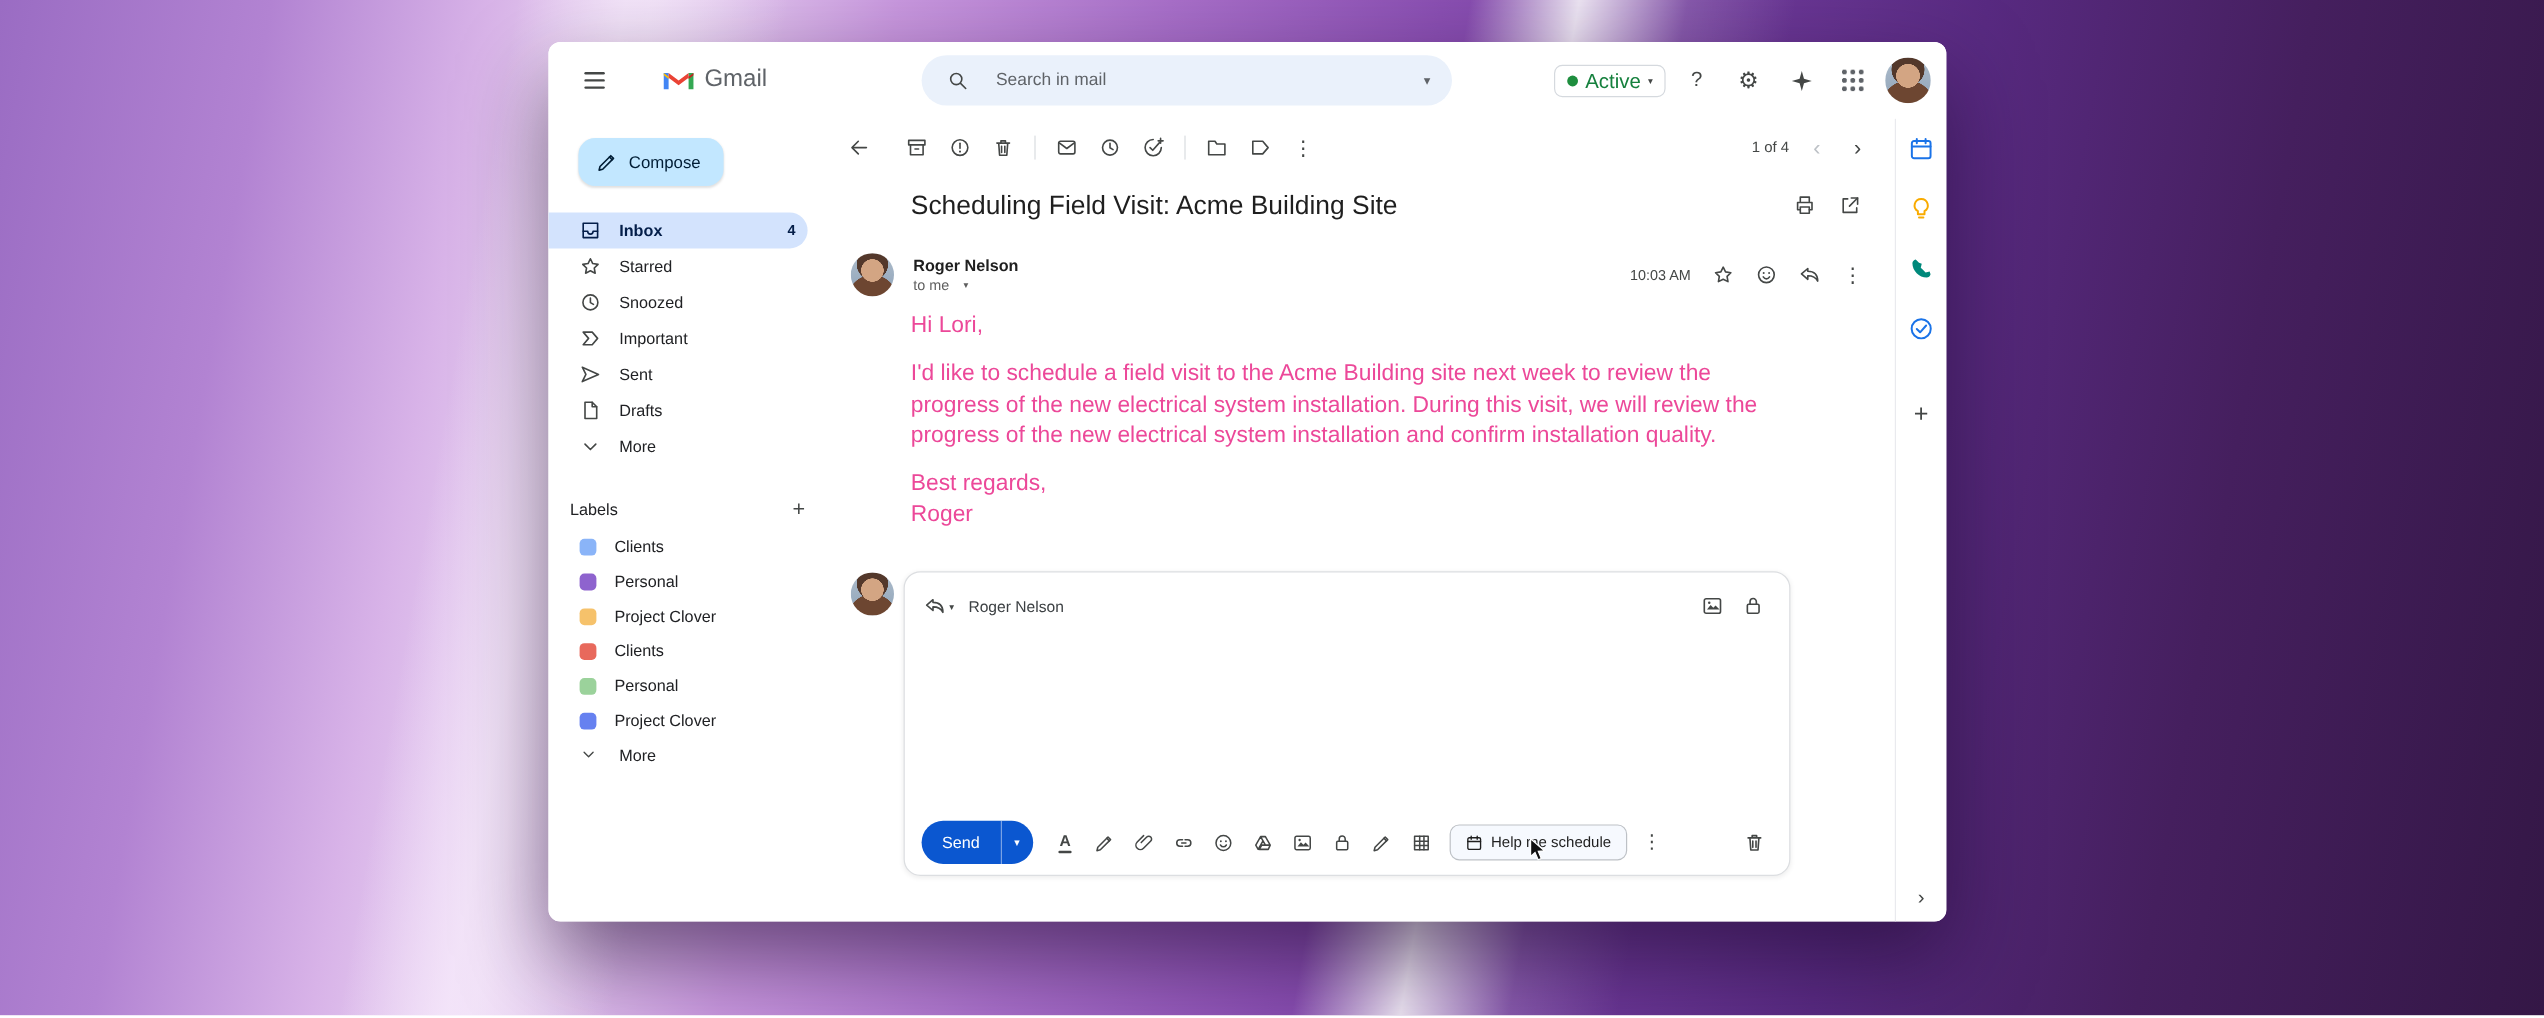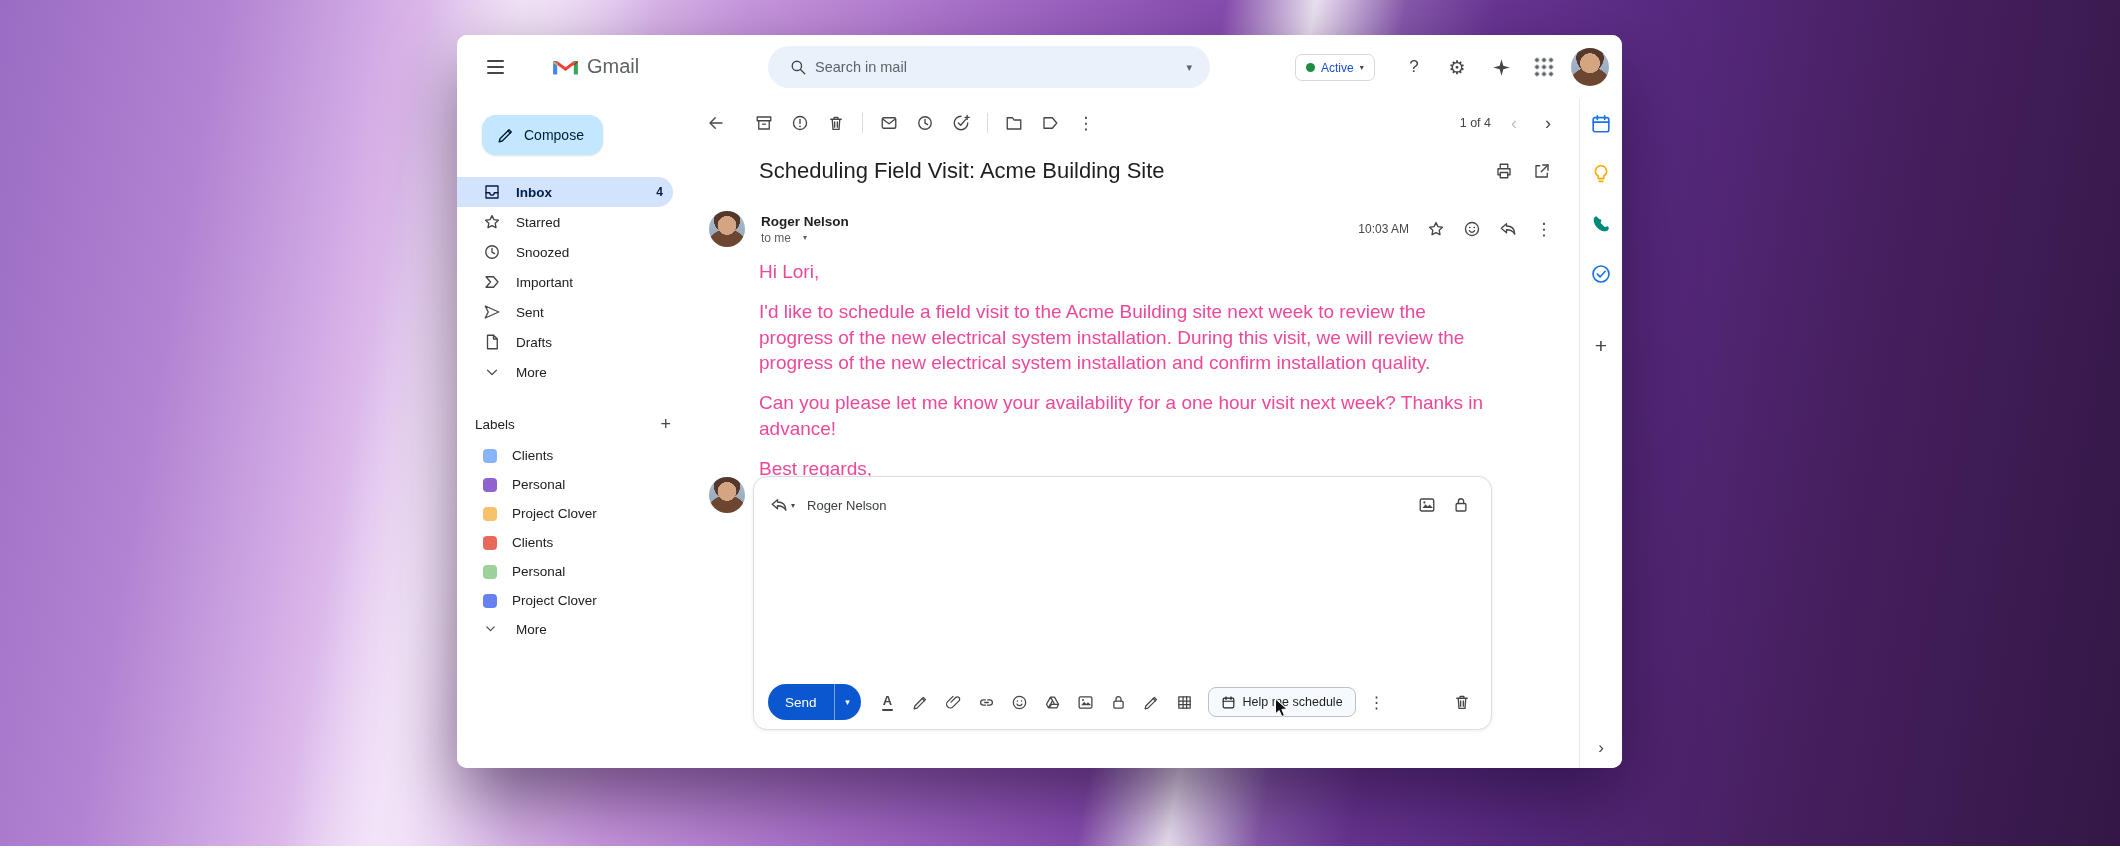--- a/index.html
+++ b/index.html
@@ -14,26 +14,26 @@
   
   .ic{width:18px;height:18px;display:block;fill:none;stroke:currentColor;stroke-width:1.8;stroke-linecap:round;stroke-linejoin:round}
   .ibtn{width:34px;height:34px;border-radius:50%;display:flex;align-items:center;justify-content:center;color:#444746;cursor:pointer;flex:0 0 auto}
   .glyph{color:#444746}
   
   .topbar{position:relative;height:64px;flex:0 0 64px;background:#fff}
   .hamburger{position:absolute;left:21px;top:15px;width:34px;height:34px;display:flex;flex-direction:column;align-items:center;justify-content:center;gap:4px;cursor:pointer}
   .hb-bar{width:17px;height:2px;background:#444746;border-radius:1px}
   .logo{position:absolute;left:95px;top:20px;display:flex;align-items:center;gap:8px}
   .logo-text{font-size:20px;color:#5f6368}
-  .searchbar{position:absolute;left:311px;top:11px;width:442px;height:42px;background:#eaf1fb;border-radius:21px;display:flex;align-items:center;padding:17px 18px;gap:5px;cursor:text}
+  .searchbar{position:absolute;left:311px;top:11px;width:442px;height:42px;background:#eaf1fb;border-radius:21px;display:flex;align-items:center;padding:17px 18px;gap:20px;cursor:text}
   .s-ph{flex:1;font-size:14.5px;color:#5f6368}
   .s-caret{font-size:11px;color:#5f6368}
   .status-pill{position:absolute;left:838px;top:19px;height:27px;border:1px solid #d5d9de;border-radius:7px;background:#fff;display:flex;align-items:center;gap:6px;padding:0 10px;cursor:pointer}
   .dot{width:9px;height:9px;border-radius:50%;background:#1e8e3e}
-  .status-txt{font-size:12px;color:#1d4ed8}
+  .status-txt{font-size:17px;color:#15803d}
   .pill-caret{font-size:8px;color:#444746}
   .tb-ic{position:absolute;top:15px}
   .help-glyph{font-size:17px}
   .gear-glyph{font-size:19px;line-height:1}
   .apps-grid{width:20px;height:20px;background-image:radial-gradient(circle,#5f6368 1.9px,transparent 2.3px);background-size:7px 7px;background-position:-0.5px -0.5px}
   .avatar{width:36px;height:36px;border-radius:50%;flex:0 0 auto;background:
     radial-gradient(circle at 50% 40%, #d3a583 0 33%, rgba(0,0,0,0) 34%),
     radial-gradient(circle at 50% 26%, #53382b 0 40%, rgba(0,0,0,0) 41%),
     radial-gradient(circle at 50% 108%, #6d4631 0 48%, rgba(0,0,0,0) 49%),
     linear-gradient(#aebdcc,#8fa3b8)}
@@ -526,23 +526,22 @@
               </span>
             <span class="ibtn">
                 <span class="glyph" style="font-size:17px">⋮</span>
               </span>
           </div>
         </div>
 
         <div class="msg-body">
           <p>Hi Lori,</p>
           <p>I'd like to schedule a field visit to the Acme Building site next week to review the progress of the new electrical system installation. During this visit, we will review the progress of the new electrical system installation and confirm installation quality.</p>
-          <p>Can you please let me know your availability for a one hour visit next week? Thanks in advance!</p>
           <p class="tight">Best regards,</p>
-          <p class="tight">Lori</p>
+          <p class="tight">Roger</p>
         </div>
 
         <span class="avatar reply-avatar"></span>
         <section class="reply-card">
           <div class="r-head">
             <span class="r-reply-ic">
                 <svg class="ic">
                   <use href="#i-reply"></use>
                 </svg>
               </span>

